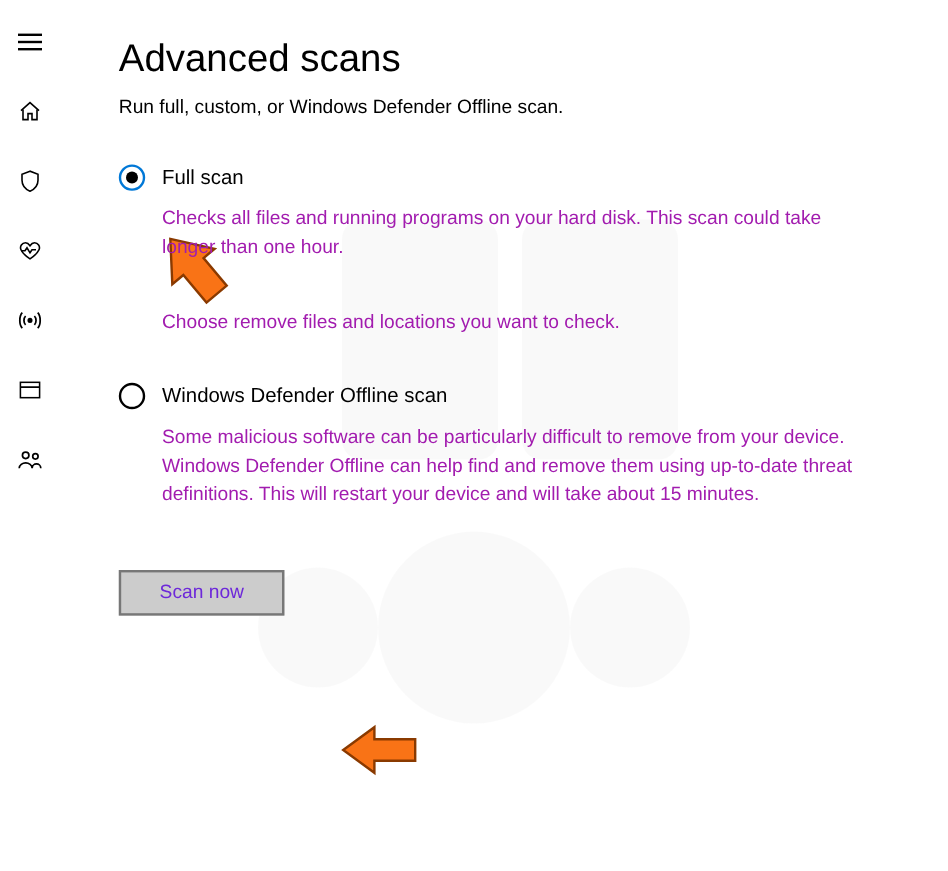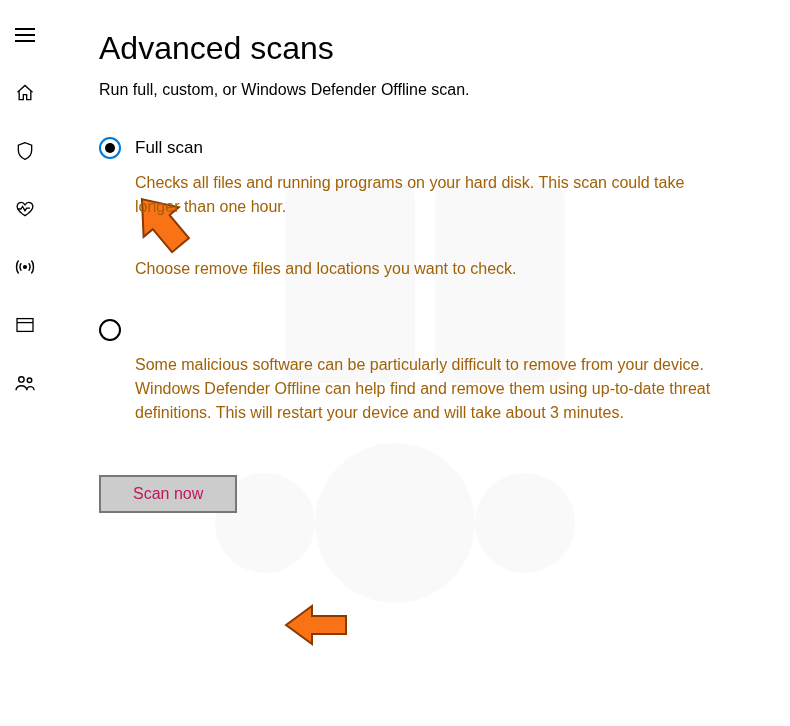--- a/index.html
+++ b/index.html
@@ -70,30 +70,30 @@
     position: absolute;
     left: 50%; top: 50%;
     width: 10px; height: 10px;
     background: #000;
     border-radius: 50%;
     transform: translate(-50%,-50%);
   }
   .opt-label { font-size: 17px; }
   .opt-desc {
     font-size: 16px;
-    color: #a16207;
+    color: #a21caf;
     margin-left: 36px;
     line-height: 1.5;
   }
   .scan-btn {
     display: inline-block;
     margin-top: 12px;
     padding: 8px 32px;
     font-size: 16px;
-    color: #be185d;
+    color: #6d28d9;
     background: #ccc;
     border: 2px solid #777;
     cursor: pointer;
     font-family: inherit;
   }
   
   .arrow {
     position: absolute;
     pointer-events: none;
   }
@@ -179,22 +179,23 @@
     <p class="opt-desc">Checks all files and running programs on your hard disk. This scan could take longer than one hour.</p>
   </div>
 
   <div class="option">
     <p class="opt-desc">Choose remove files and locations you want to check.</p>
   </div>
 
   <div class="option">
     <div class="option-head">
       <div class="radio"></div>
+      <span class="opt-label">Windows Defender Offline scan</span>
     </div>
-    <p class="opt-desc">Some malicious software can be particularly difficult to remove from your device. Windows Defender Offline can help find and remove them using up-to-date threat definitions. This will restart your device and will take about 3 minutes.</p>
+    <p class="opt-desc">Some malicious software can be particularly difficult to remove from your device. Windows Defender Offline can help find and remove them using up-to-date threat definitions. This will restart your device and will take about 15 minutes.</p>
   </div>
 
   <button class="scan-btn">Scan now</button>
 </div>
 
 <svg class="arrow" style="left:132px;top:184px" width="70" height="80" viewBox="0 0 70 80">
   <g transform="rotate(-40 35 45)">
     <path d="M35 6 L58 36 L46 36 L46 66 L24 66 L24 36 L12 36 Z" fill="#f97316" stroke="#8a3a00" stroke-width="2"></path>
   </g>
 </svg>

